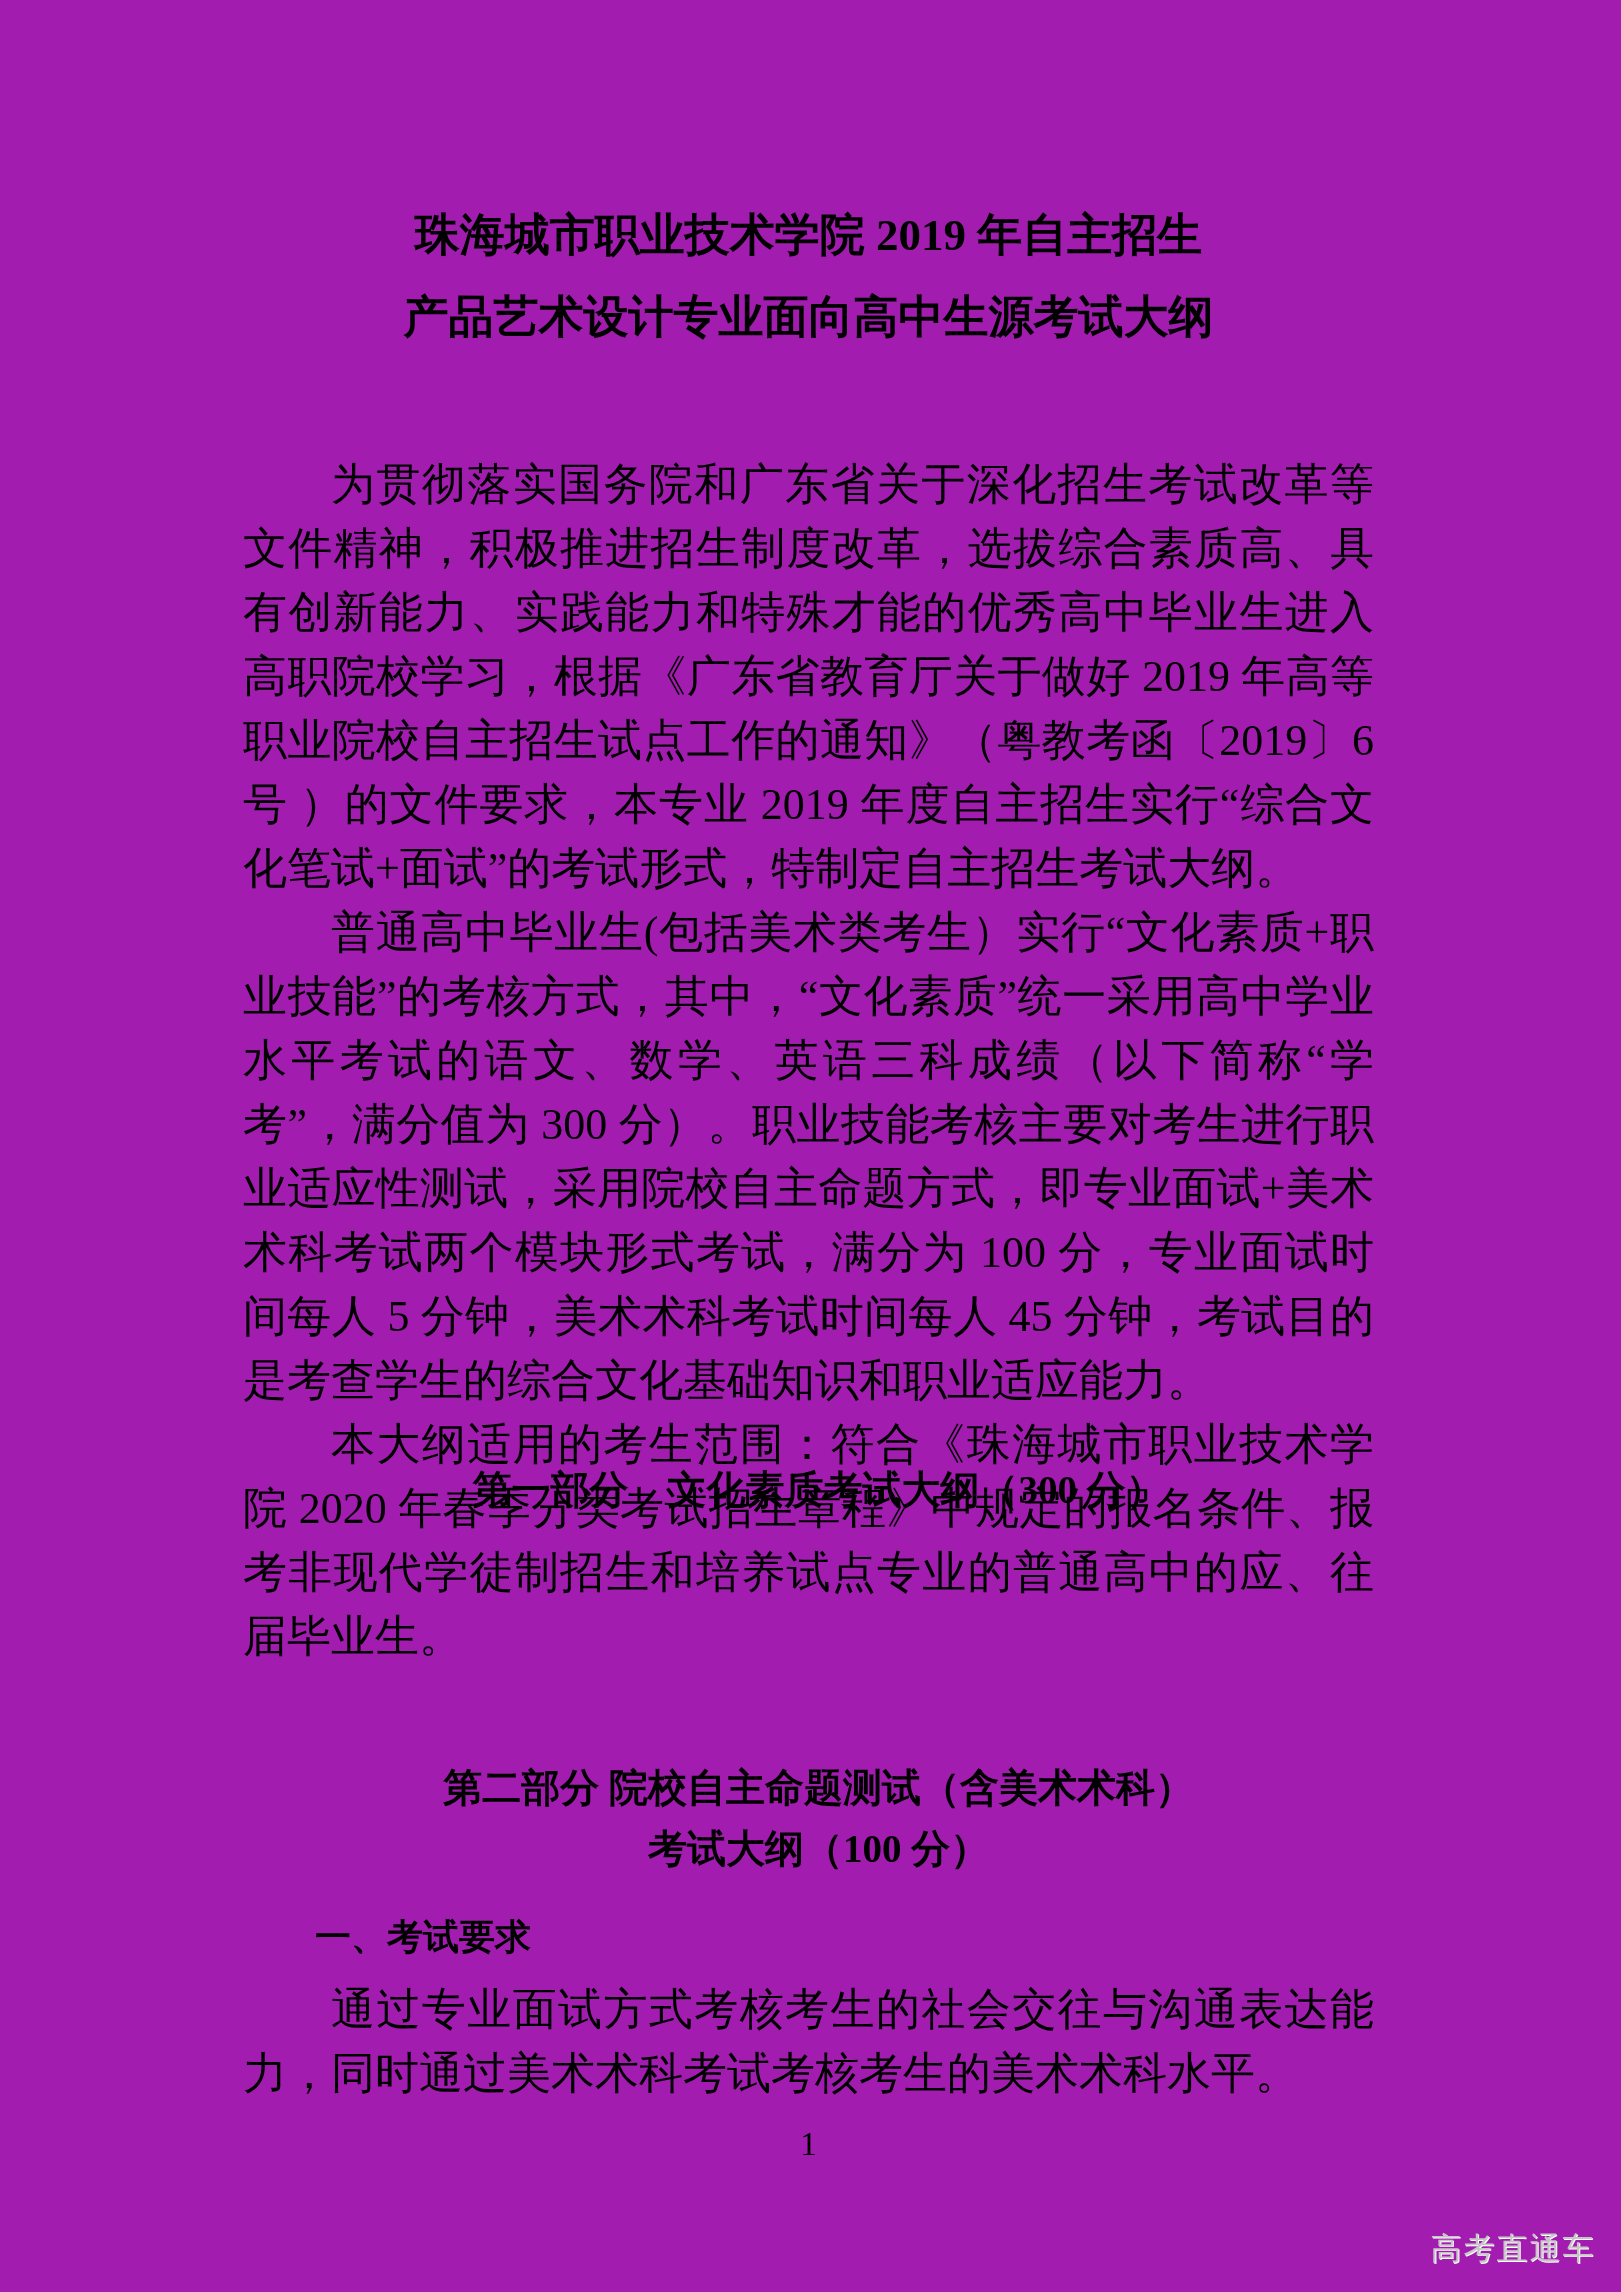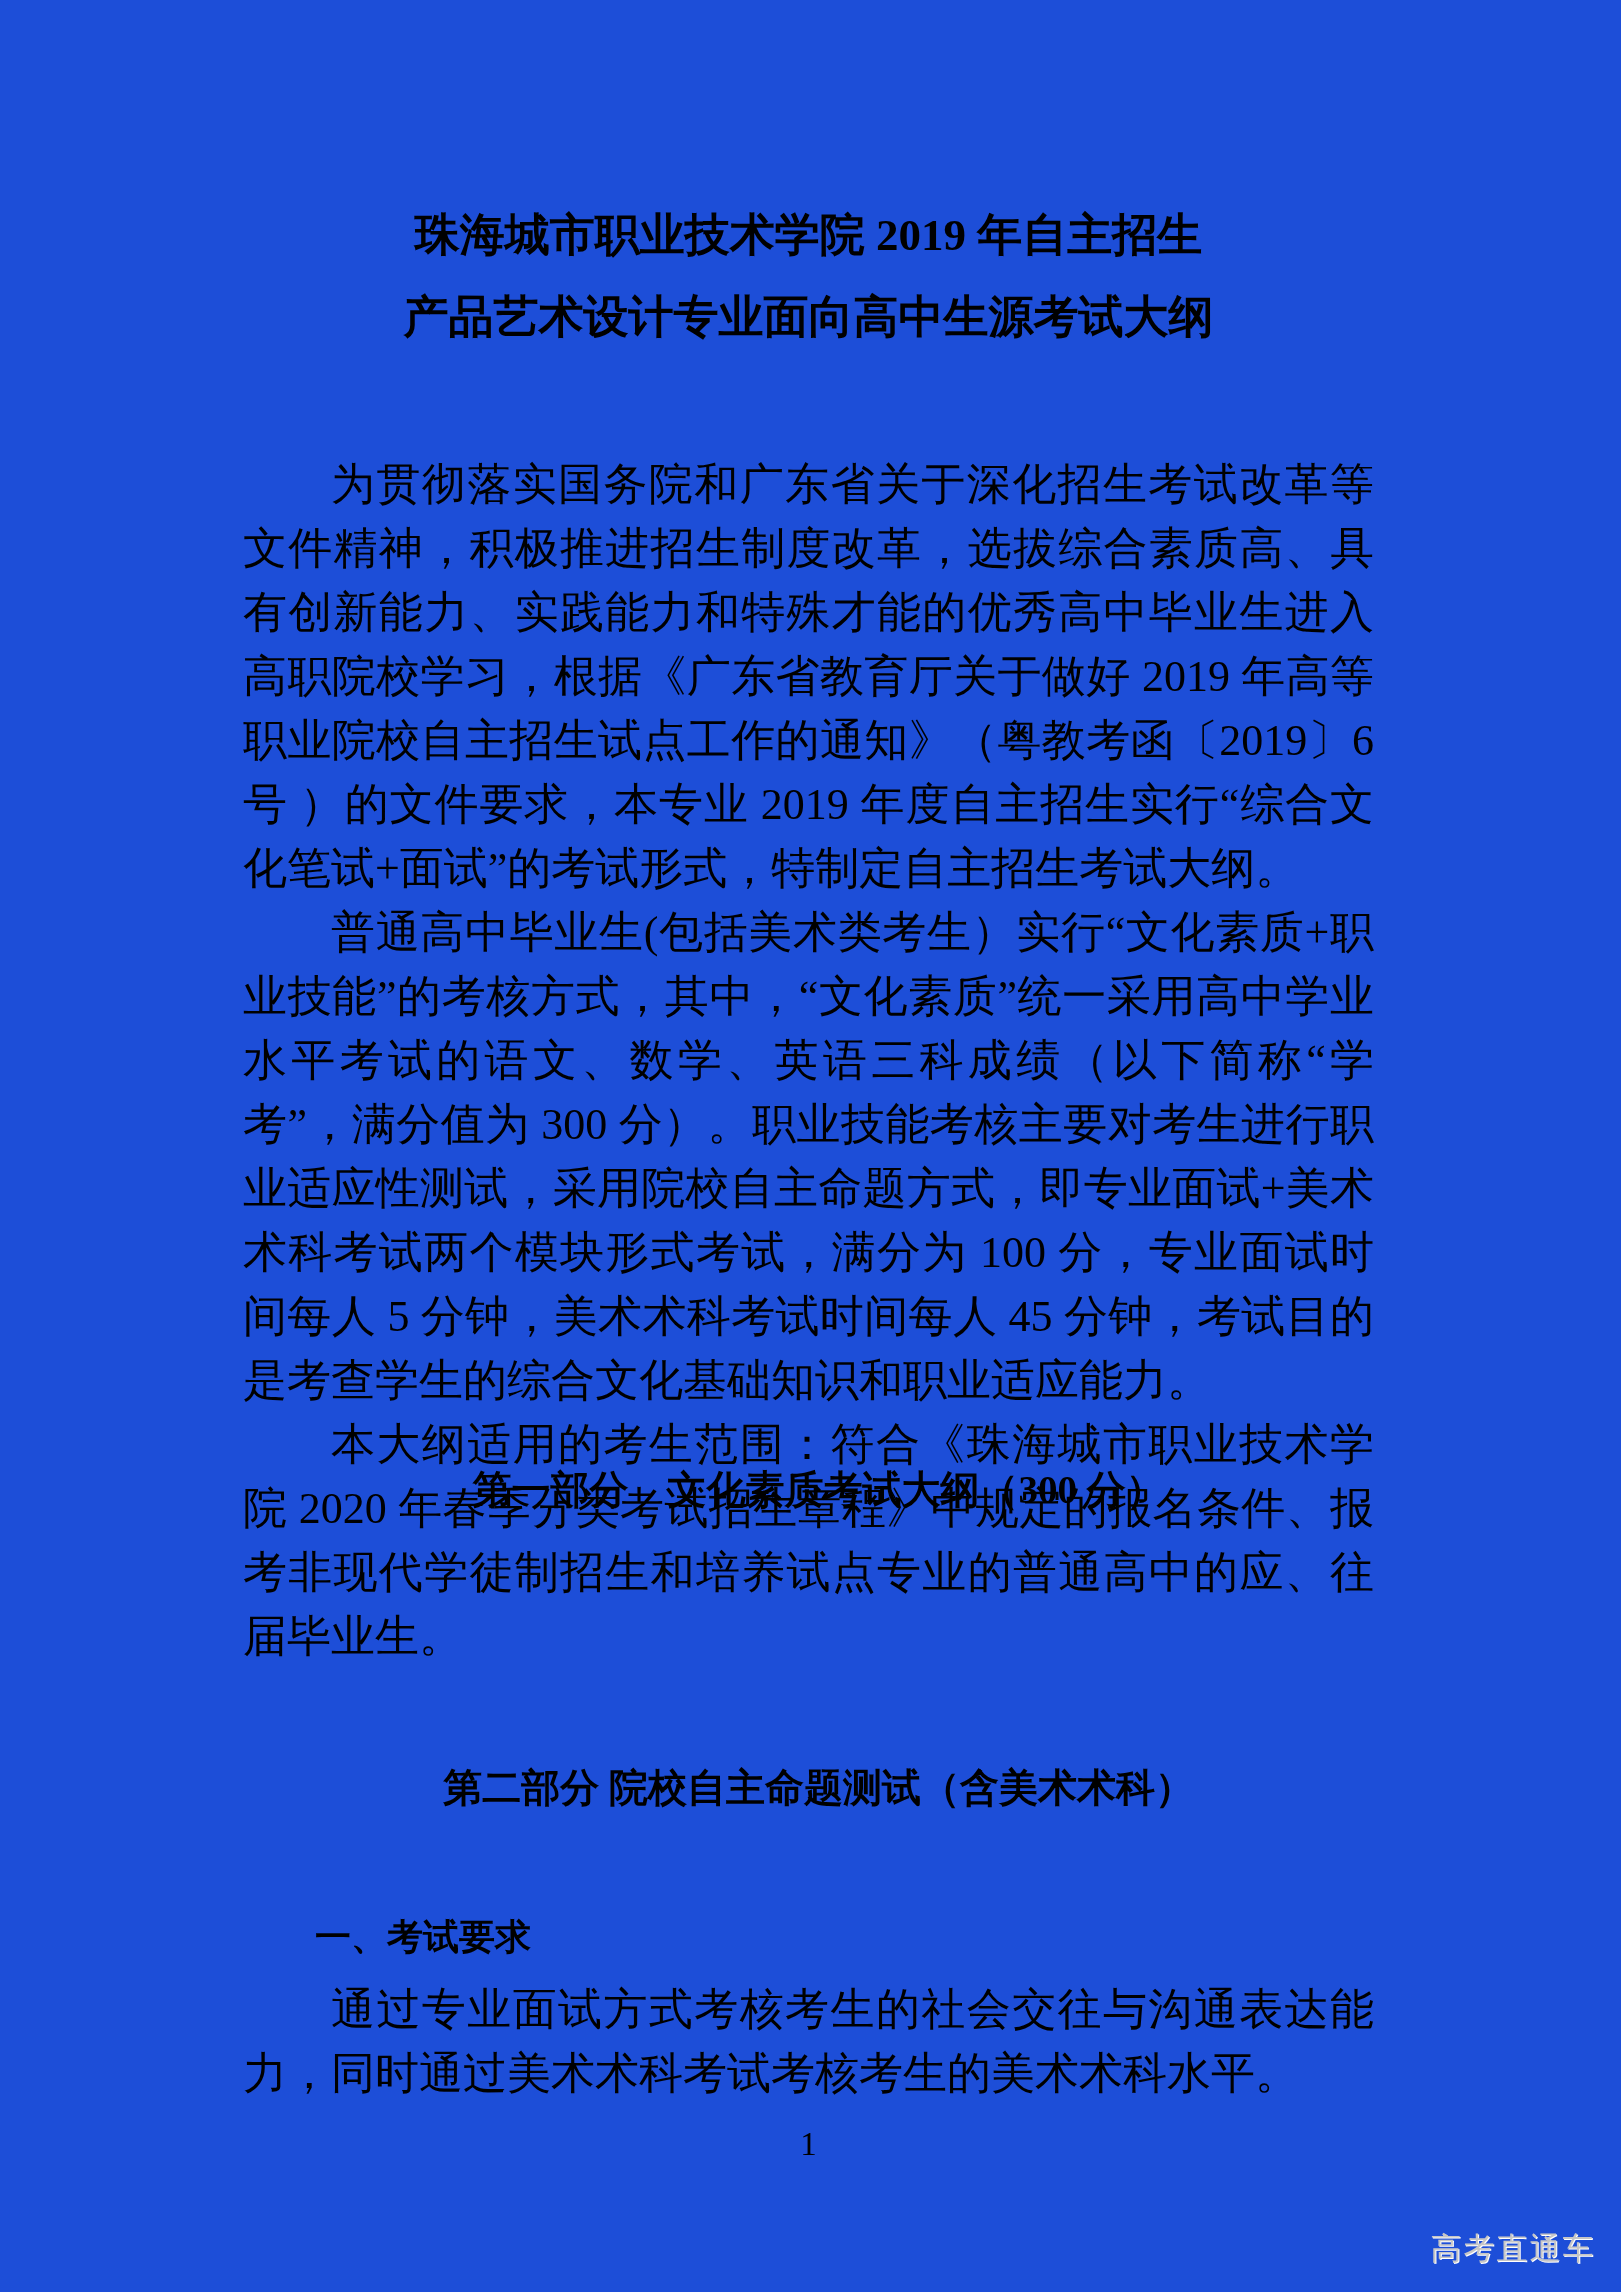--- a/index.html
+++ b/index.html
@@ -1,21 +1,21 @@
 <!DOCTYPE html>
 <html><head>
 <meta charset="utf-8">
 <style>
   * { box-sizing: border-box; }
   html, body { margin: 0; padding: 0; background: #ffffff; }
   .page {
     position: relative;
     width: 1621px;
     height: 2293px;
-    background: #1d4ed8;
+    background: #a21caf;
     color: #000000;
     font-family: "Liberation Serif", "DejaVu Serif", serif;
     overflow: hidden;
   }
   .block { position: absolute; left: 243px; width: 1131px; }
 
   .doc-title {
     top: 194px;
     text-align: center;
     font-weight: bold;
@@ -87,20 +87,21 @@
     <p>为贯彻落实国务院和广东省关于深化招生考试改革等文件精神，积极推进招生制度改革，选拔综合素质高、具有创新能力、实践能力和特殊才能的优秀高中毕业生进入高职院校学习，根据《广东省教育厅关于做好 2019 年高等职业院校自主招生试点工作的通知》（粤教考函〔2019〕6 号 ）的文件要求，本专业 2019 年度自主招生实行“综合文化笔试+面试”的考试形式，特制定自主招生考试大纲。</p>
     <p>普通高中毕业生(包括美术类考生）实行“文化素质+职业技能”的考核方式，其中，“文化素质”统一采用高中学业水平考试的语文、数学、英语三科成绩（以下简称“学考”，满分值为 300 分）。职业技能考核主要对考生进行职业适应性测试，采用院校自主命题方式，即专业面试+美术术科考试两个模块形式考试，满分为 100 分，专业面试时间每人 5 分钟，美术术科考试时间每人 45 分钟，考试目的是考查学生的综合文化基础知识和职业适应能力。</p>
     <p>本大纲适用的考生范围：符合《珠海城市职业技术学院 2020 年春季分类考试招生章程》中规定的报名条件、报考非现代学徒制招生和培养试点专业的普通高中的应、往届毕业生。</p>
   </section>
 
   <h2 class="block part-heading part1-heading">第一部分　文化素质考试大纲（300 分）</h2>
 
 
   <h2 class="block part-heading part2-heading">
     <div>第二部分 院校自主命题测试（含美术术科）</div>
+    <div>考试大纲（100 分）</div>
   </h2>
 
   <h3 class="block sub-heading">一、考试要求</h3>
 
   <p class="block body-text part2-body">通过专业面试方式考核考生的社会交往与沟通表达能力，同时通过美术术科考试考核考生的美术术科水平。</p>
 
   <div class="block page-number">1</div>
 
   <div class="watermark">高考直通车</div>
 

